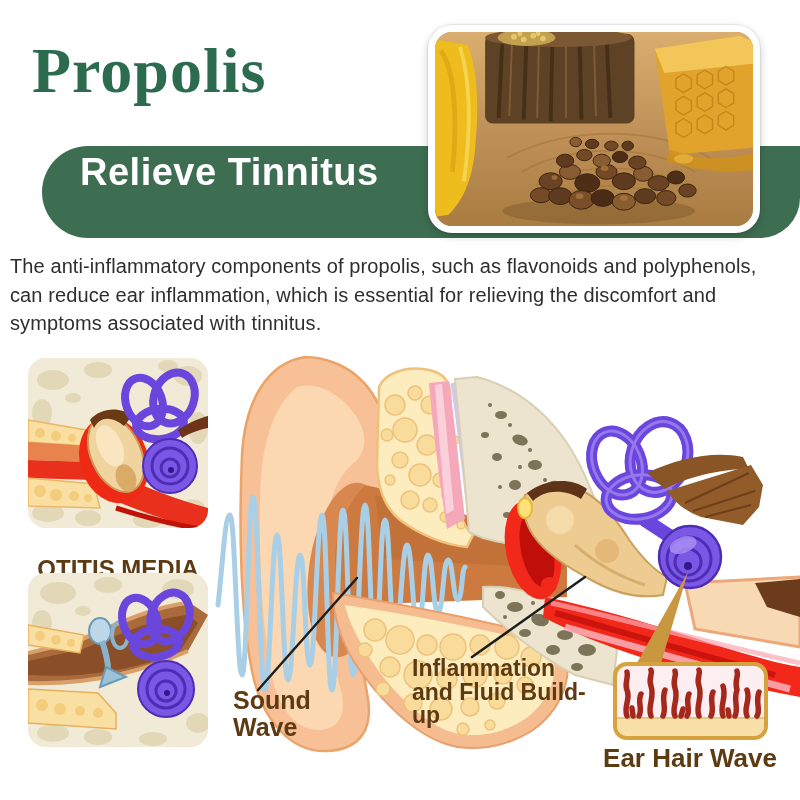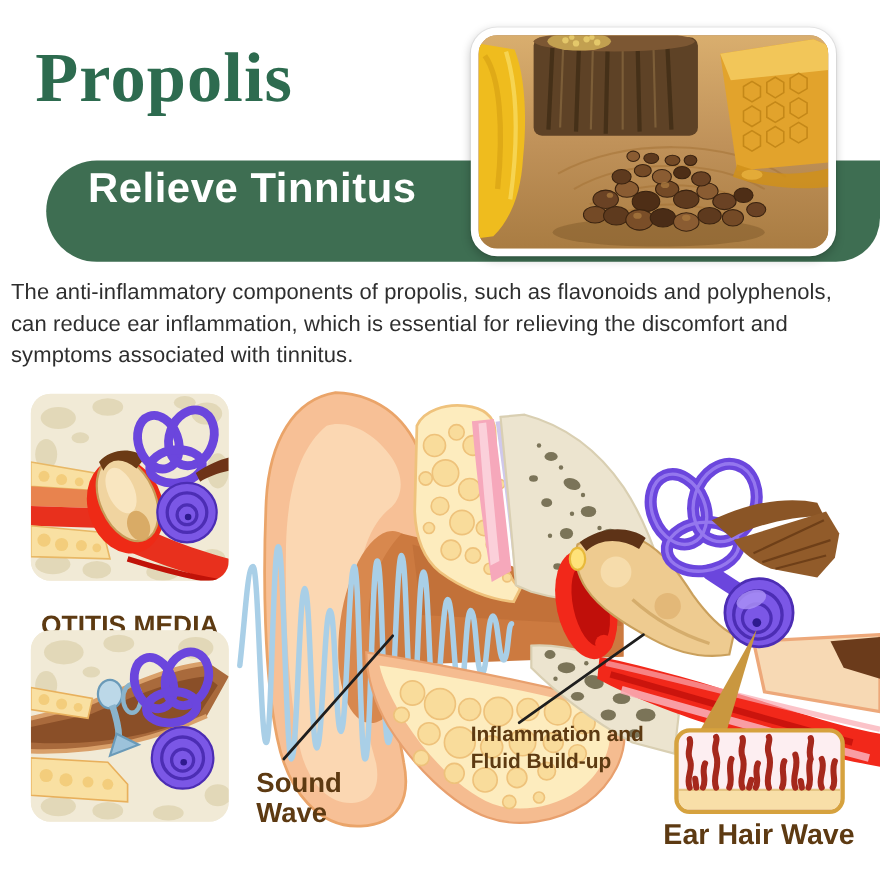--- a/index.html
+++ b/index.html
@@ -29,22 +29,22 @@
   .card{position:absolute;left:28px;width:180px;border-radius:18px;overflow:hidden;background:#f1ead6;}
   .card svg{display:block;width:100%;height:100%;}
   .card.otitis{top:358px;height:170px;}
   .card.healthy{top:573px;height:174px;}
   .card-label{position:absolute;left:18px;width:200px;text-align:center;
          font-weight:bold;font-size:24px;color:var(--label-brown);}
   .card-label.otitis{top:515px;margin-top:40px;}
   .card-label.healthy{top:752px;}
   .main-illustration{position:absolute;left:215px;top:345px;width:585px;height:410px;}
   .diagram-label{position:absolute;font-weight:bold;color:var(--label-brown);}
-  .label-sound{left:233px;top:687px;width:110px;font-size:25px;line-height:27px;margin-top:12px;}
-  .label-inflammation{left:428px;top:657px;width:178px;font-size:19px;line-height:23.5px;}
+  .label-sound{left:233px;top:687px;width:110px;font-size:25px;line-height:27px;}
+  .label-inflammation{left:412px;top:657px;width:178px;font-size:23px;line-height:23.5px;}
   .label-haircells{left:590px;top:743px;width:200px;text-align:center;font-size:26px;line-height:30px;}
   .haircell-box{position:absolute;left:613px;top:662px;width:155px;height:78px;
          box-sizing:border-box;border:4px solid var(--box-border-gold);border-radius:14px;
          background:var(--box-fill-pink);overflow:hidden;}
   .haircell-box svg{display:block;width:100%;height:100%;}
 </style>
 </head>
 <body>
 
 <div class="page">

